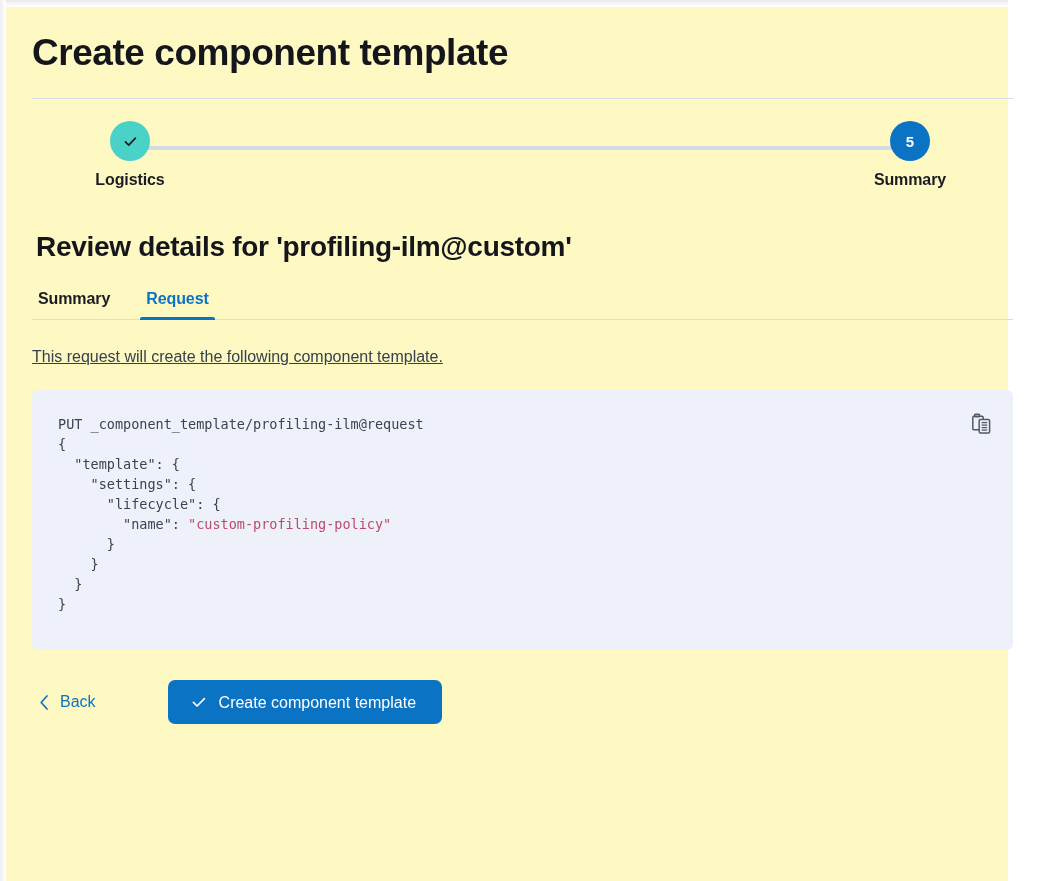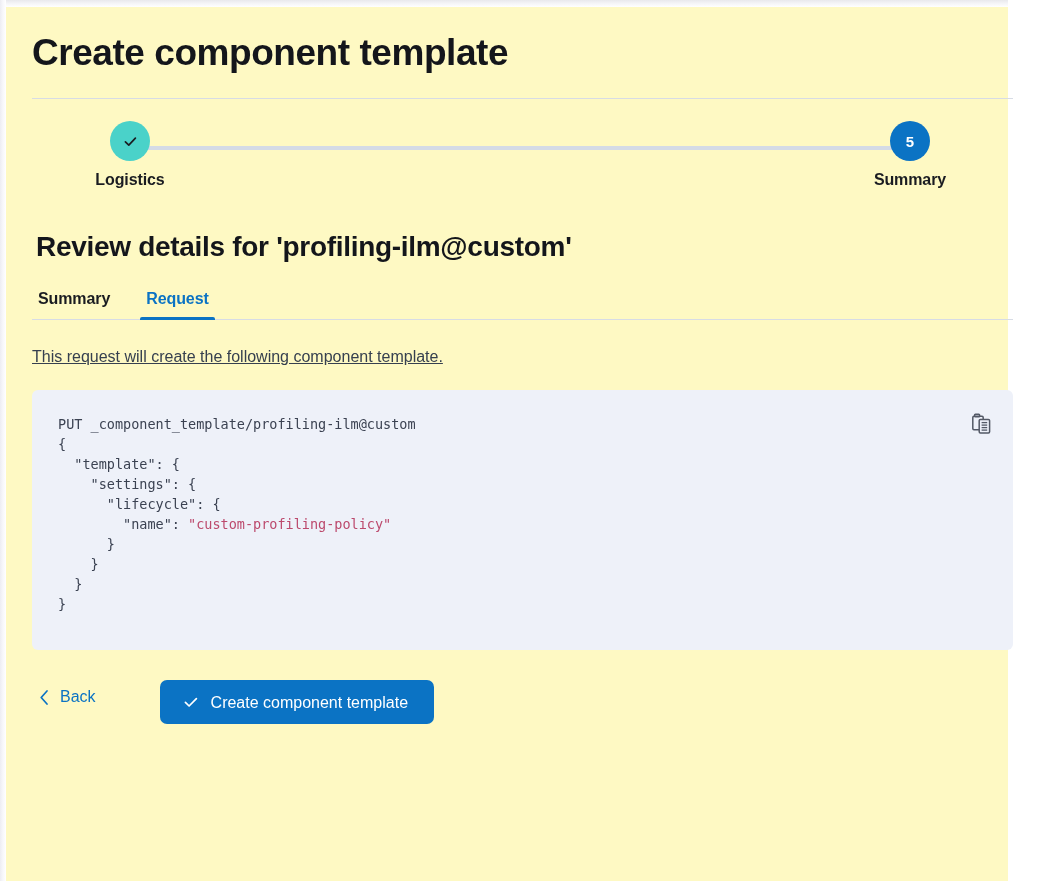--- a/index.html
+++ b/index.html
@@ -219,22 +219,22 @@
     border: none;
     cursor: pointer;
     padding: 0;
     border-radius: 4px;
   }
   .copy-button svg { display: block; }
 
   
   .actions {
     display: flex;
-    align-items: flex-start;
-    gap: 8px;
+    align-items: center;
+    gap: 16px;
     margin: 30px 0 0 0;
     padding: 0 32px;
   }
   .back-link {
     display: inline-flex;
     align-items: center;
     gap: 9px;
     padding: 8px 10px 8px 6px;
     font-size: 16px;
     font-weight: 400;
@@ -304,21 +304,21 @@
     <h2 class="section-title">Review details for 'profiling-ilm@custom'</h2>
 
     <div class="tabs">
       <button class="tab">Summary</button>
       <button class="tab is-active">Request</button>
     </div>
 
     <p class="description">This request will create the following component template.</p>
 
     <div class="code-panel">
-      <pre class="code-block"><code><span>PUT _component_template/profiling-ilm@custom</span>
+      <pre class="code-block"><code><span>PUT _component_template/profiling-ilm@request</span>
 <span>{</span>
 <span>  "template": {</span>
 <span>    "settings": {</span>
 <span>      "lifecycle": {</span>
 <span>        "name": </span><span class="str">"custom-profiling-policy"</span>
 <span>      }</span>
 <span>    }</span>
 <span>  }</span>
 <span>}</span></code></pre>
 

